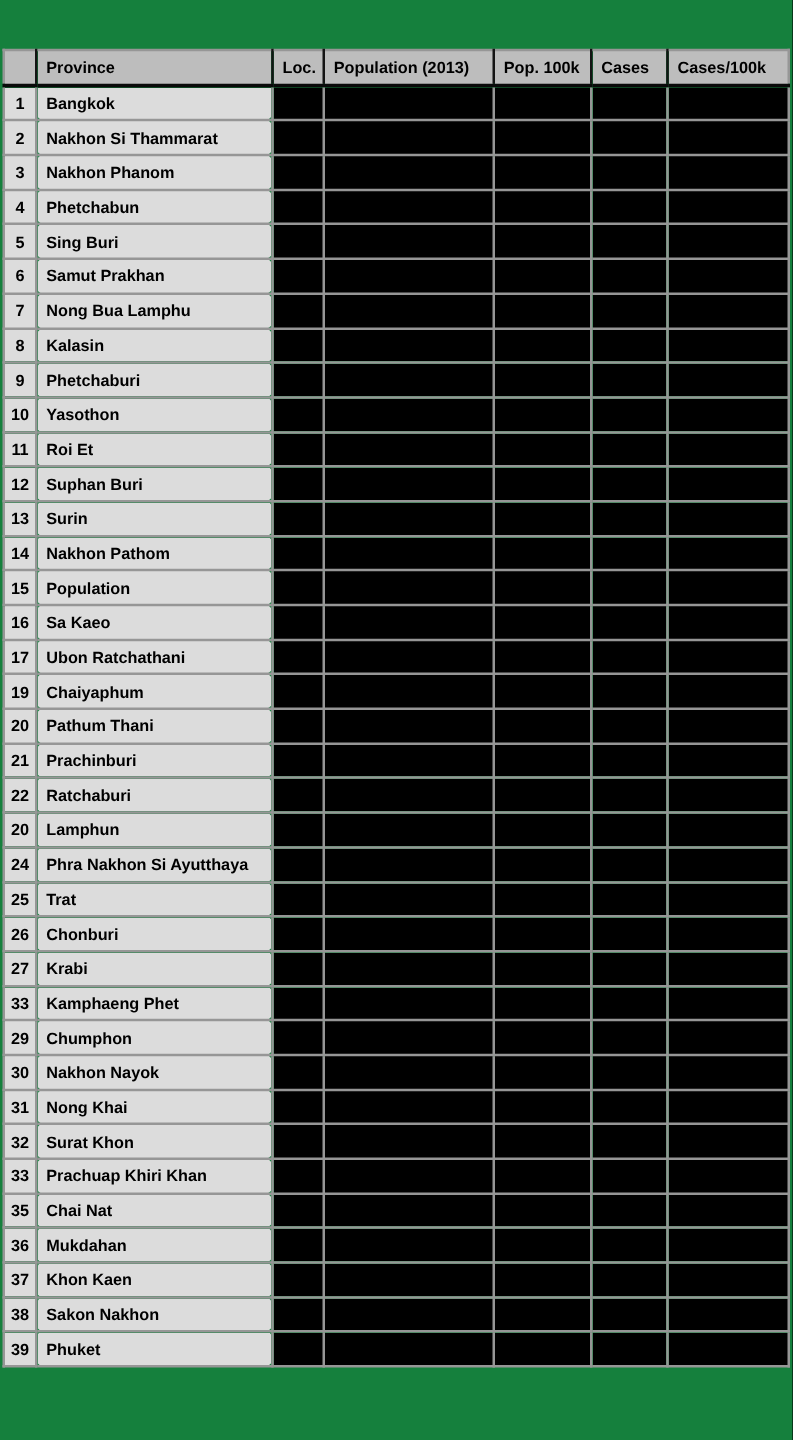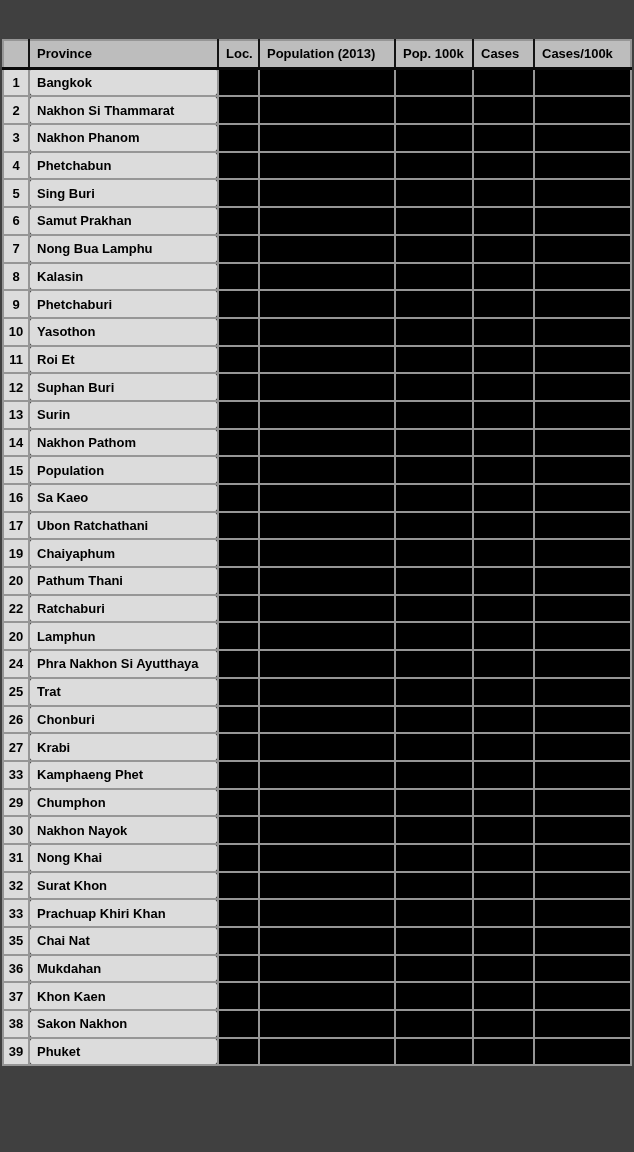--- a/index.html
+++ b/index.html
@@ -7,21 +7,21 @@
     padding: 0;
     width: 634px;
     height: 1152px;
     background: #000000;
     overflow: hidden;
   }
   .stage {
     position: relative;
     width: 634px;
     height: 1152px;
-    background: #404040;
+    background: #15803d;
   }
   table.province-table {
     position: absolute;
     left: 2px;
     top: 39px;
     width: 628px;
     border-collapse: collapse;
     table-layout: fixed;
     font-family: "Liberation Sans", sans-serif;
     font-weight: 700;
@@ -253,20 +253,29 @@
         <tr>
     <td class="rank-cell">20</td>
     <td class="province-cell">Pathum Thani</td>
     <td class="data-cell"></td>
     <td class="data-cell"></td>
     <td class="data-cell"></td>
     <td class="data-cell"></td>
     <td class="data-cell"></td>
   </tr>
         <tr>
+    <td class="rank-cell">21</td>
+    <td class="province-cell">Prachinburi</td>
+    <td class="data-cell"></td>
+    <td class="data-cell"></td>
+    <td class="data-cell"></td>
+    <td class="data-cell"></td>
+    <td class="data-cell"></td>
+  </tr>
+        <tr>
     <td class="rank-cell">22</td>
     <td class="province-cell">Ratchaburi</td>
     <td class="data-cell"></td>
     <td class="data-cell"></td>
     <td class="data-cell"></td>
     <td class="data-cell"></td>
     <td class="data-cell"></td>
   </tr>
         <tr>
     <td class="rank-cell">20</td>

